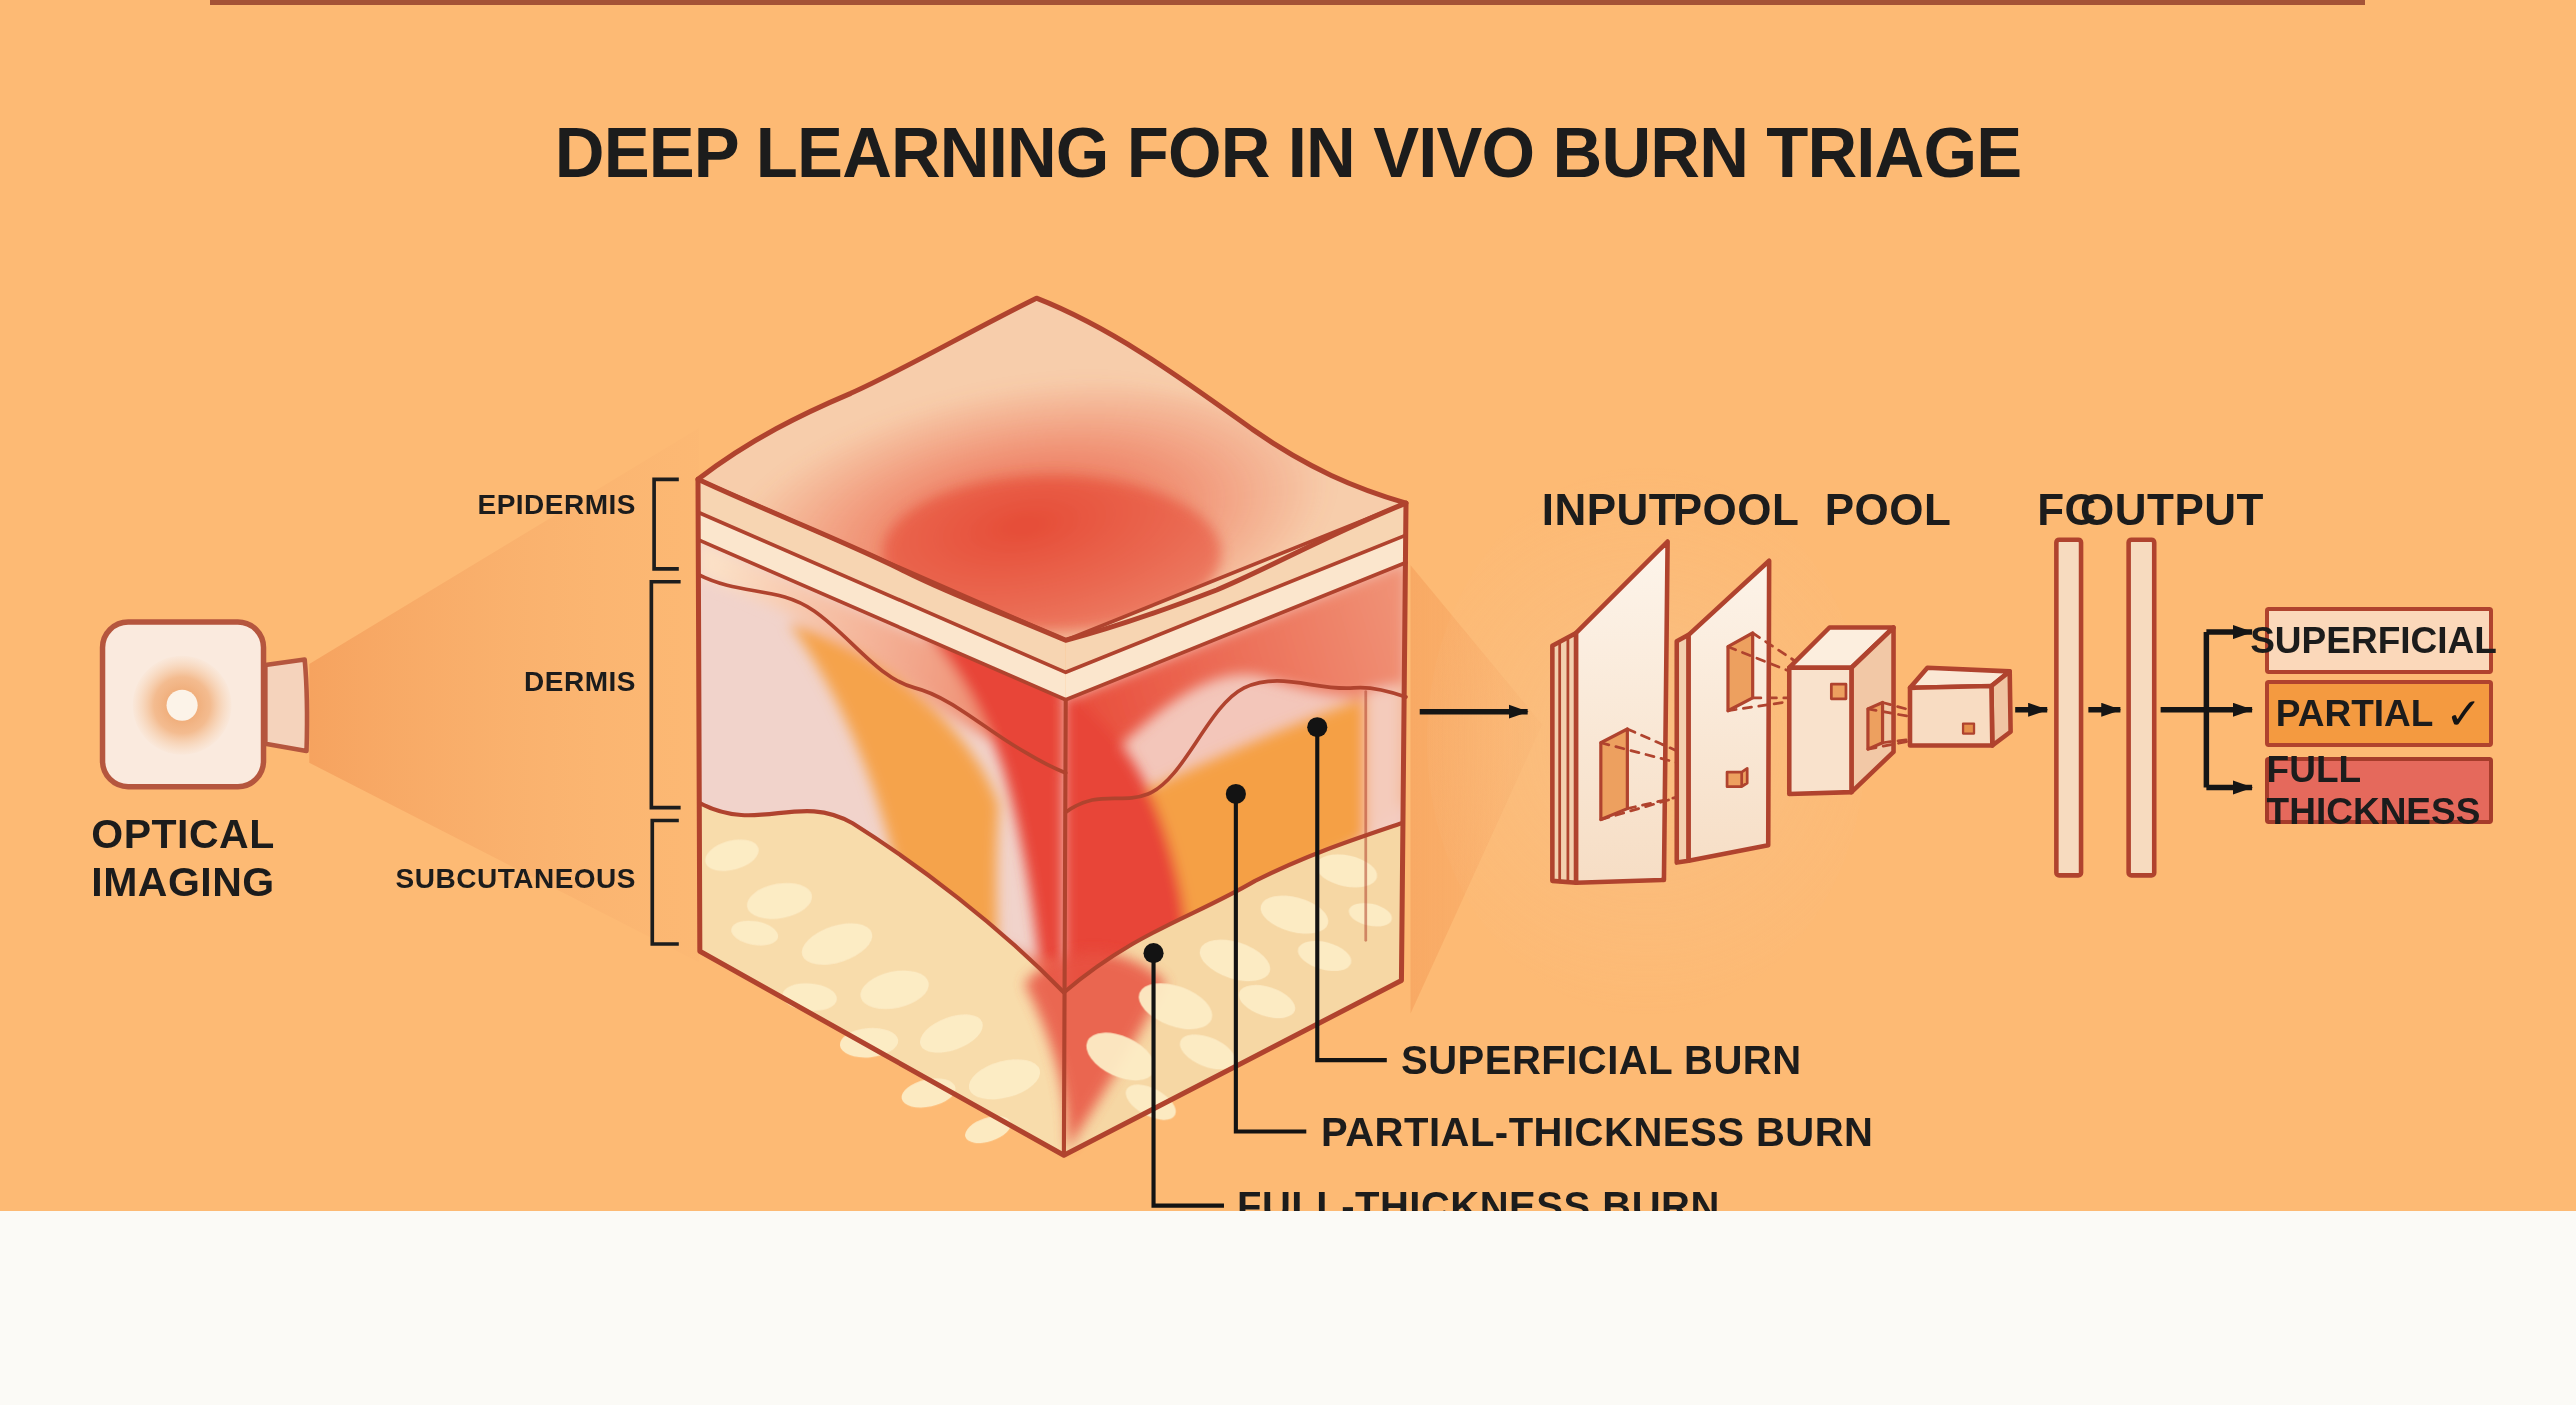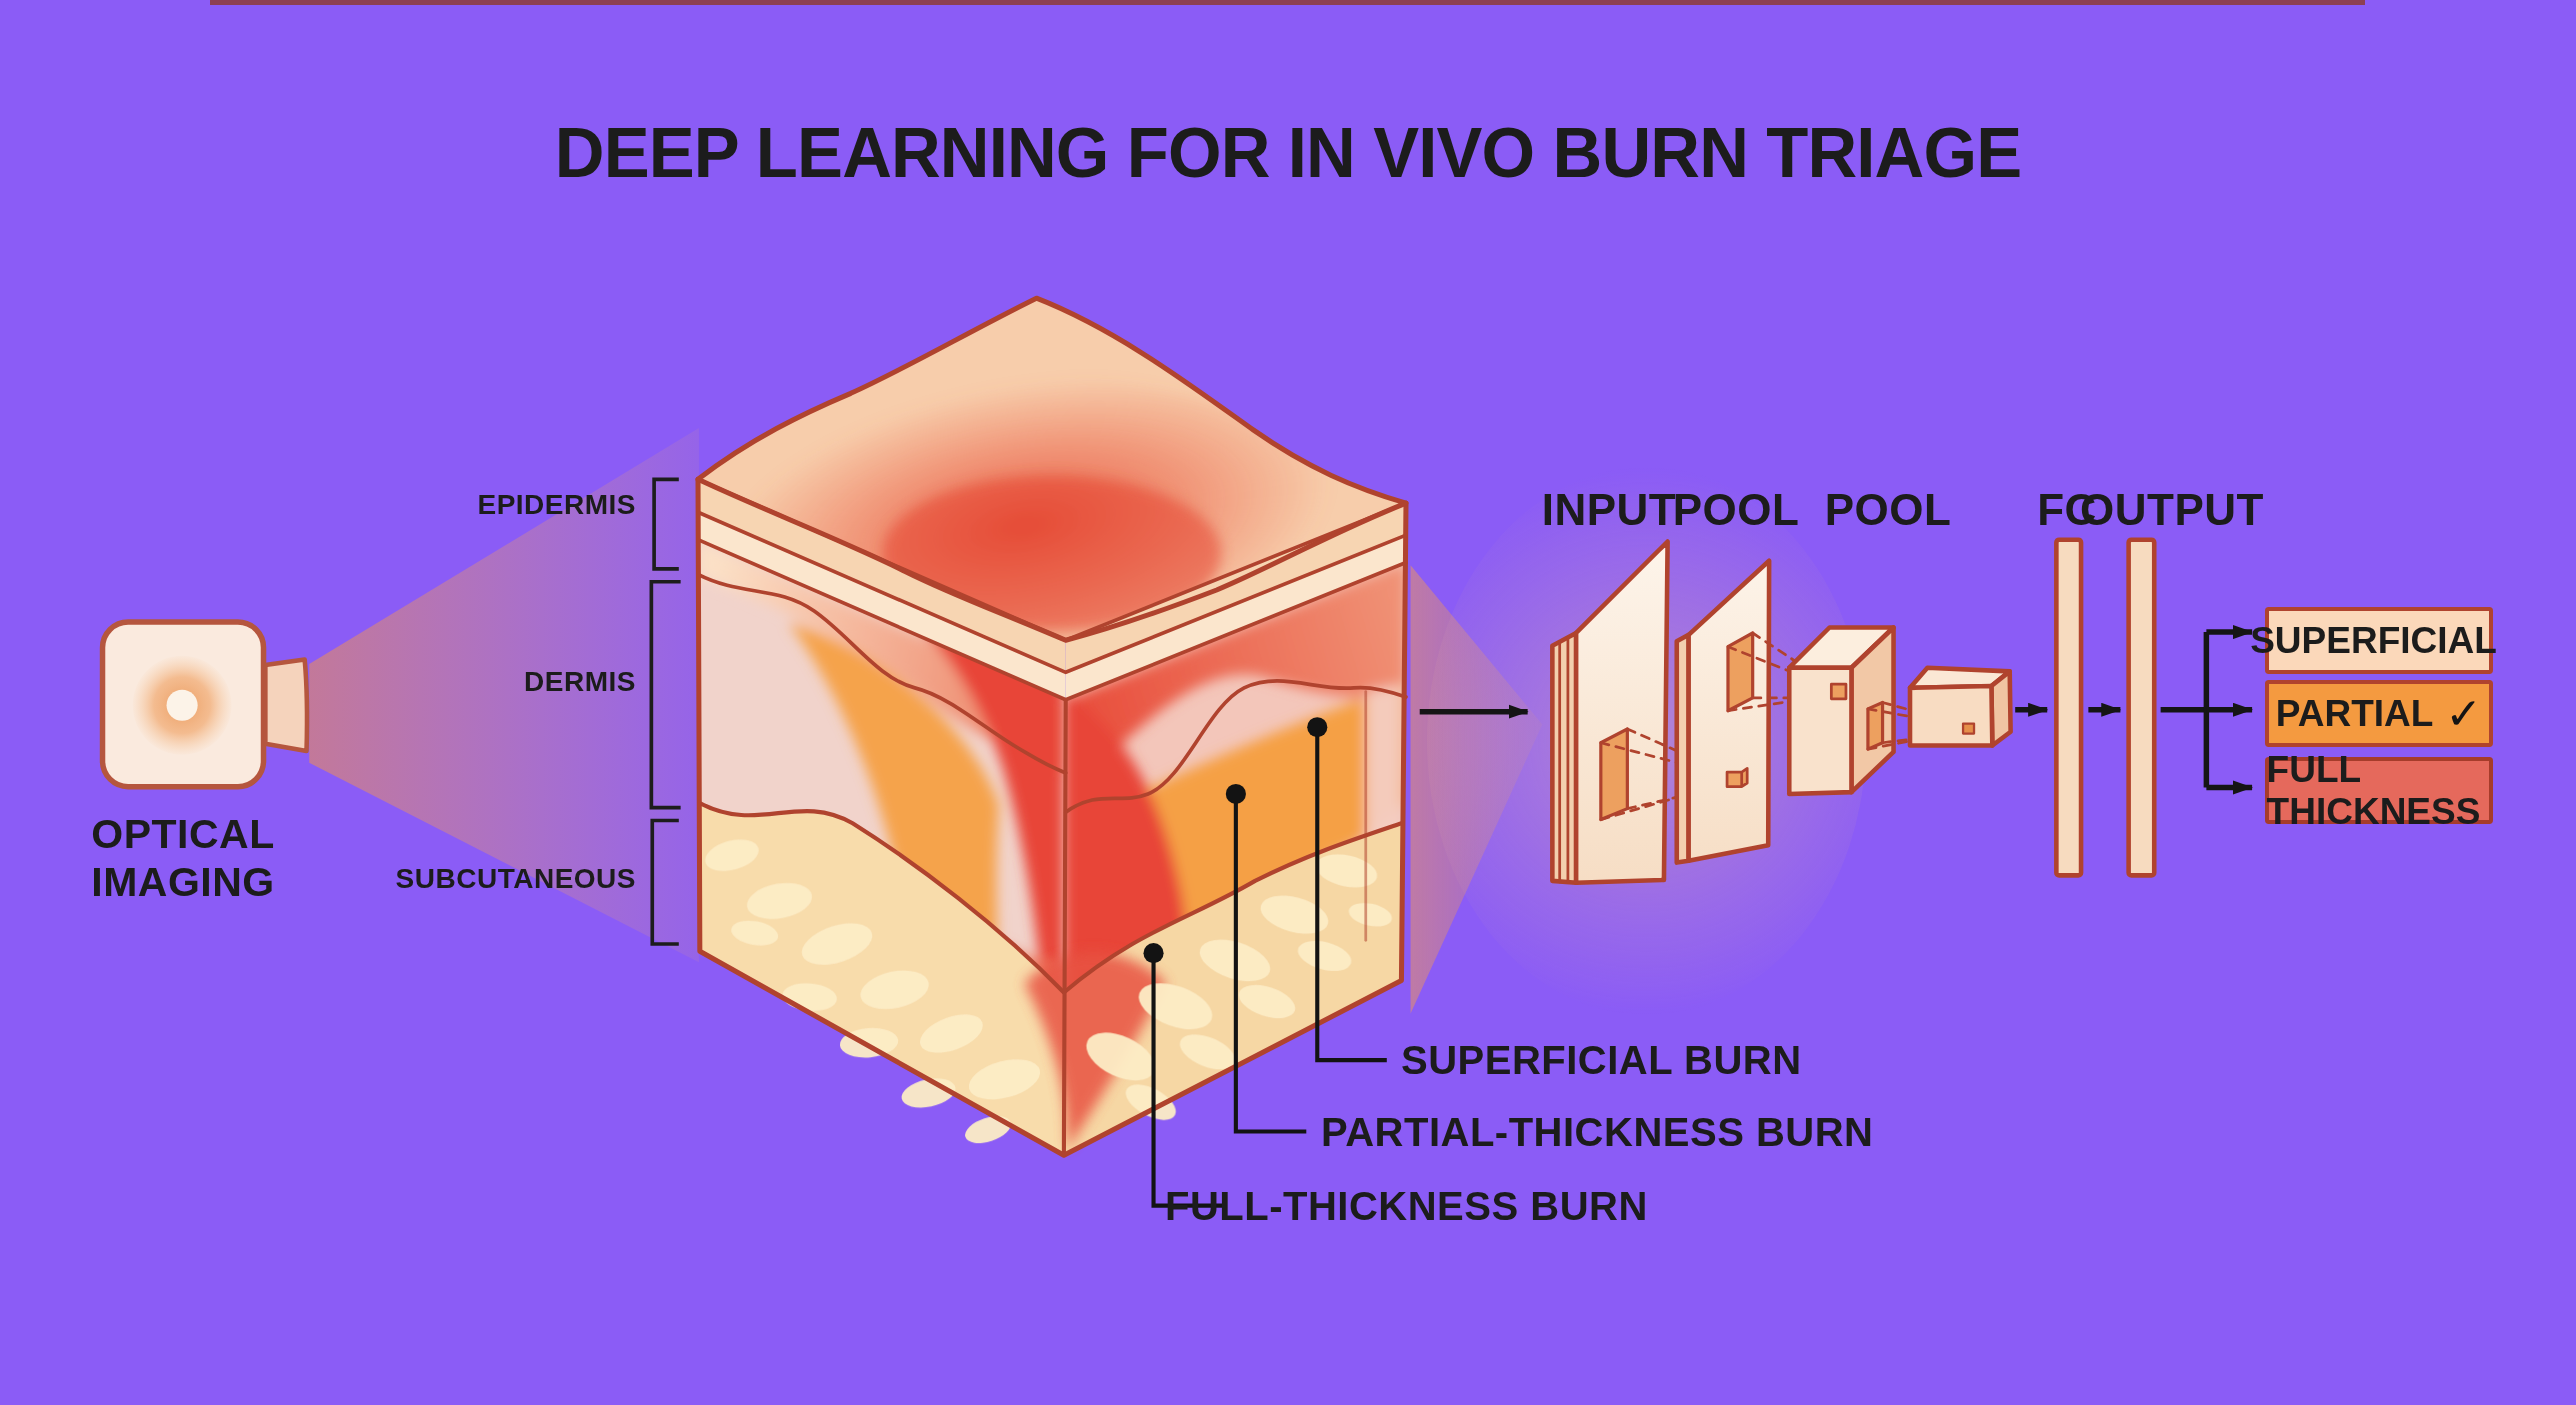--- a/index.html
+++ b/index.html
@@ -1,29 +1,29 @@
 <!DOCTYPE html>
 <html style="font-size:14.6px"><head>
 <meta charset="utf-8">
 <style>
   html,body{margin:0;padding:0;background:#fbfaf6;}
-  #stage{position:relative;width:2576px;height:1405px;background:#8b5cf6;overflow:hidden;
+  #stage{position:relative;width:2576px;height:1211px;background:#fdba74;overflow:hidden;
          font-family:"Liberation Sans",sans-serif;color:#1c1c1c;}
   #art{position:absolute;left:0;top:0;width:2576px;height:1405px;}
   .lbl{position:absolute;white-space:nowrap;color:#1c1c1c;}
   #title{left:50%;top:112px;transform:translateX(-50%) scaleX(.97);font-size:71px;font-weight:700;
          letter-spacing:-0.9px;}
   .layer-lbl{right:1940px;transform:translateY(-50%);font-size:28px;font-weight:600;text-align:right;letter-spacing:0.5px;}
   #lbl-epidermis{top:505px;} #lbl-dermis{top:682px;} #lbl-subcutaneous{top:879px;}
   #lbl-camera{left:183px;top:858px;transform:translate(-50%,-50%);text-align:left;
               font-size:41px;font-weight:700;line-height:48px;letter-spacing:0.5px;}
   .stage-lbl{transform:translate(-50%,-50%);font-size:44px;font-weight:600;letter-spacing:0.5px;top:510px;}
   #st-input{left:1609px;} #st-conv{left:1736px;} #st-pool{left:1888px;} #st-fc{left:2067px;} #st-output{left:2172px;}
   .burn-lbl{transform:translateY(-50%);font-size:40px;font-weight:600;letter-spacing:0.5px;}
-  #bl-sup{left:1401px;top:1060px;} #bl-par{left:1321px;top:1132px;} #bl-full{left:1165px;top:1206px;}
+  #bl-sup{left:1401px;top:1060px;} #bl-par{left:1321px;top:1132px;} #bl-full{left:1237px;top:1206px;}
   .triage-box{position:absolute;left:2265px;width:220px;height:59px;border:4.6px solid #b0432e;border-radius:3.7px;
               display:flex;align-items:center;justify-content:center;gap:11px;font-size:37px;font-weight:600;
               box-sizing:content-box;}
   #box-sup{top:567px;background:#fbd8ba;margin-top:40px;}
   #box-par{top:680px;background:#f49a40;gap:12px;}
   #box-full{top:757px;background:#e5695c;border-color:#a63c2b;}
   .badge{font-family:"DejaVu Sans",sans-serif;font-size:44px;font-weight:700;line-height:1;color:#141414;}
   #topline{position:absolute;left:210px;top:0;width:2155px;height:4.6px;background:#8d3a28;opacity:.8;}
 </style>
 </head>

